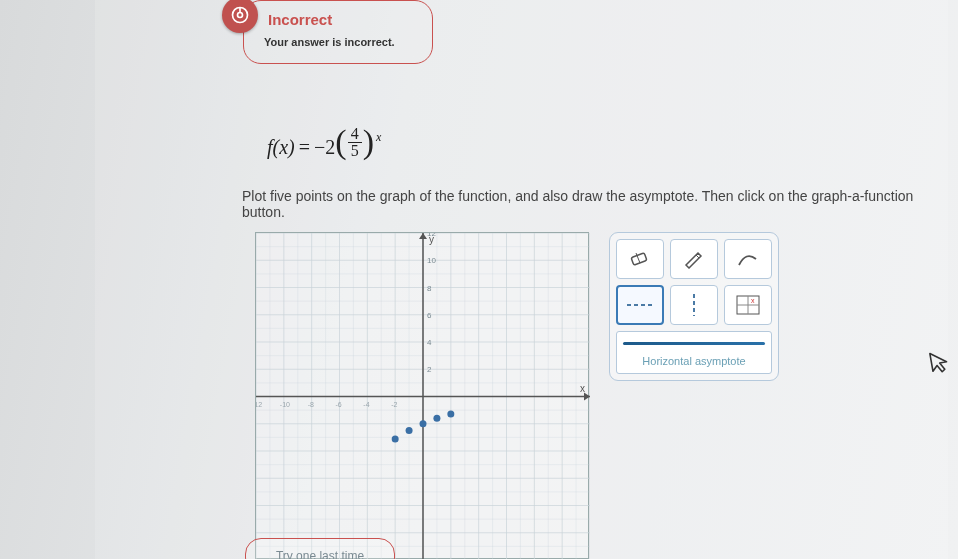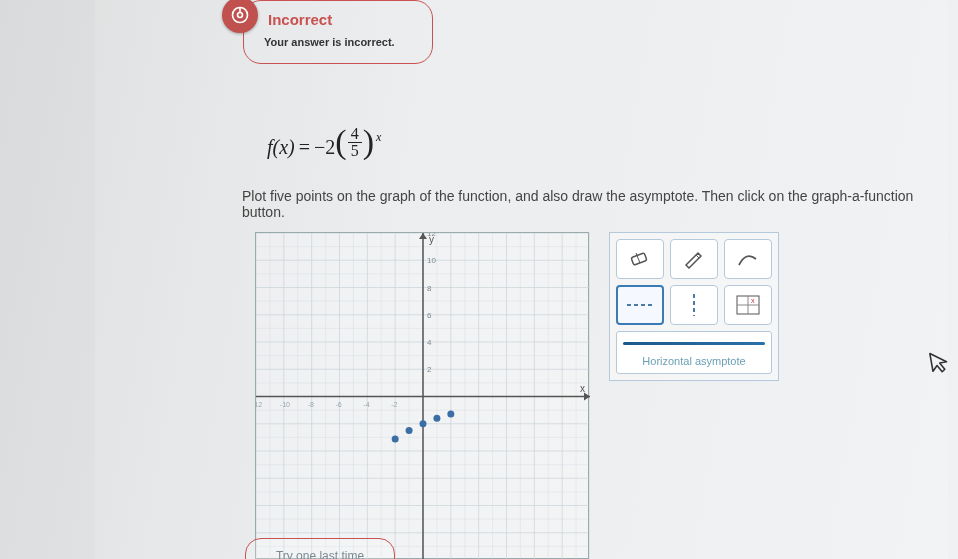--- a/index.html
+++ b/index.html
@@ -106,21 +106,21 @@
       height: 327px;
       border: 1px solid #9aa;
       background: rgba(255,255,255,0.3);
     }
     .toolbox {
       position: absolute;
       left: 514px;
       top: 232px;
       width: 170px;
       border: 1px solid #b5c9dc;
-      border-radius: 0;
+      border-radius: 9px;
       background: rgba(255,255,255,0.4);
       padding: 6px;
     }
     .tool-row {
       display: flex;
       gap: 6px;
       justify-content: space-around;
       margin-bottom: 6px;
     }
     .tool-btn {

